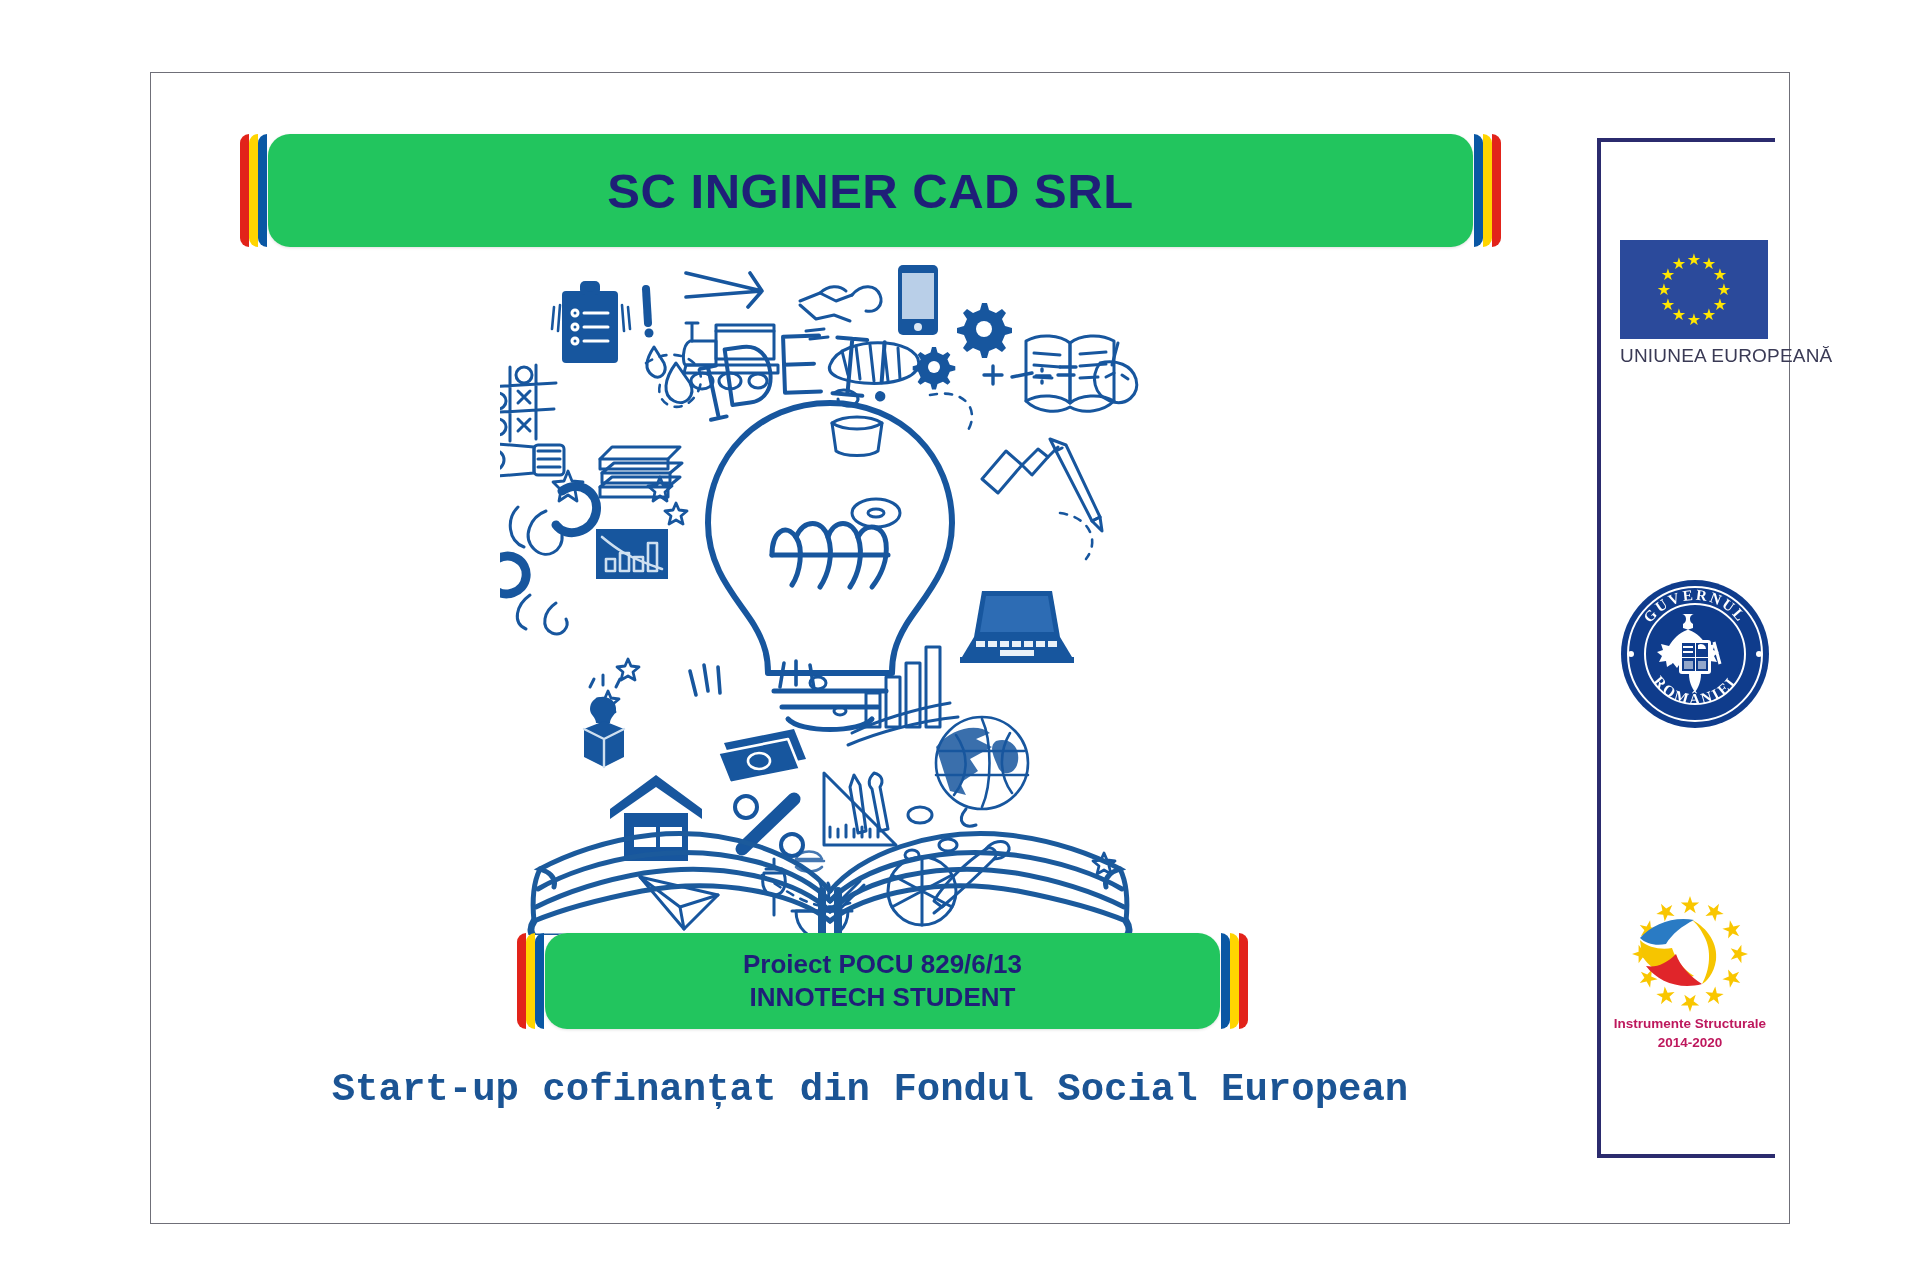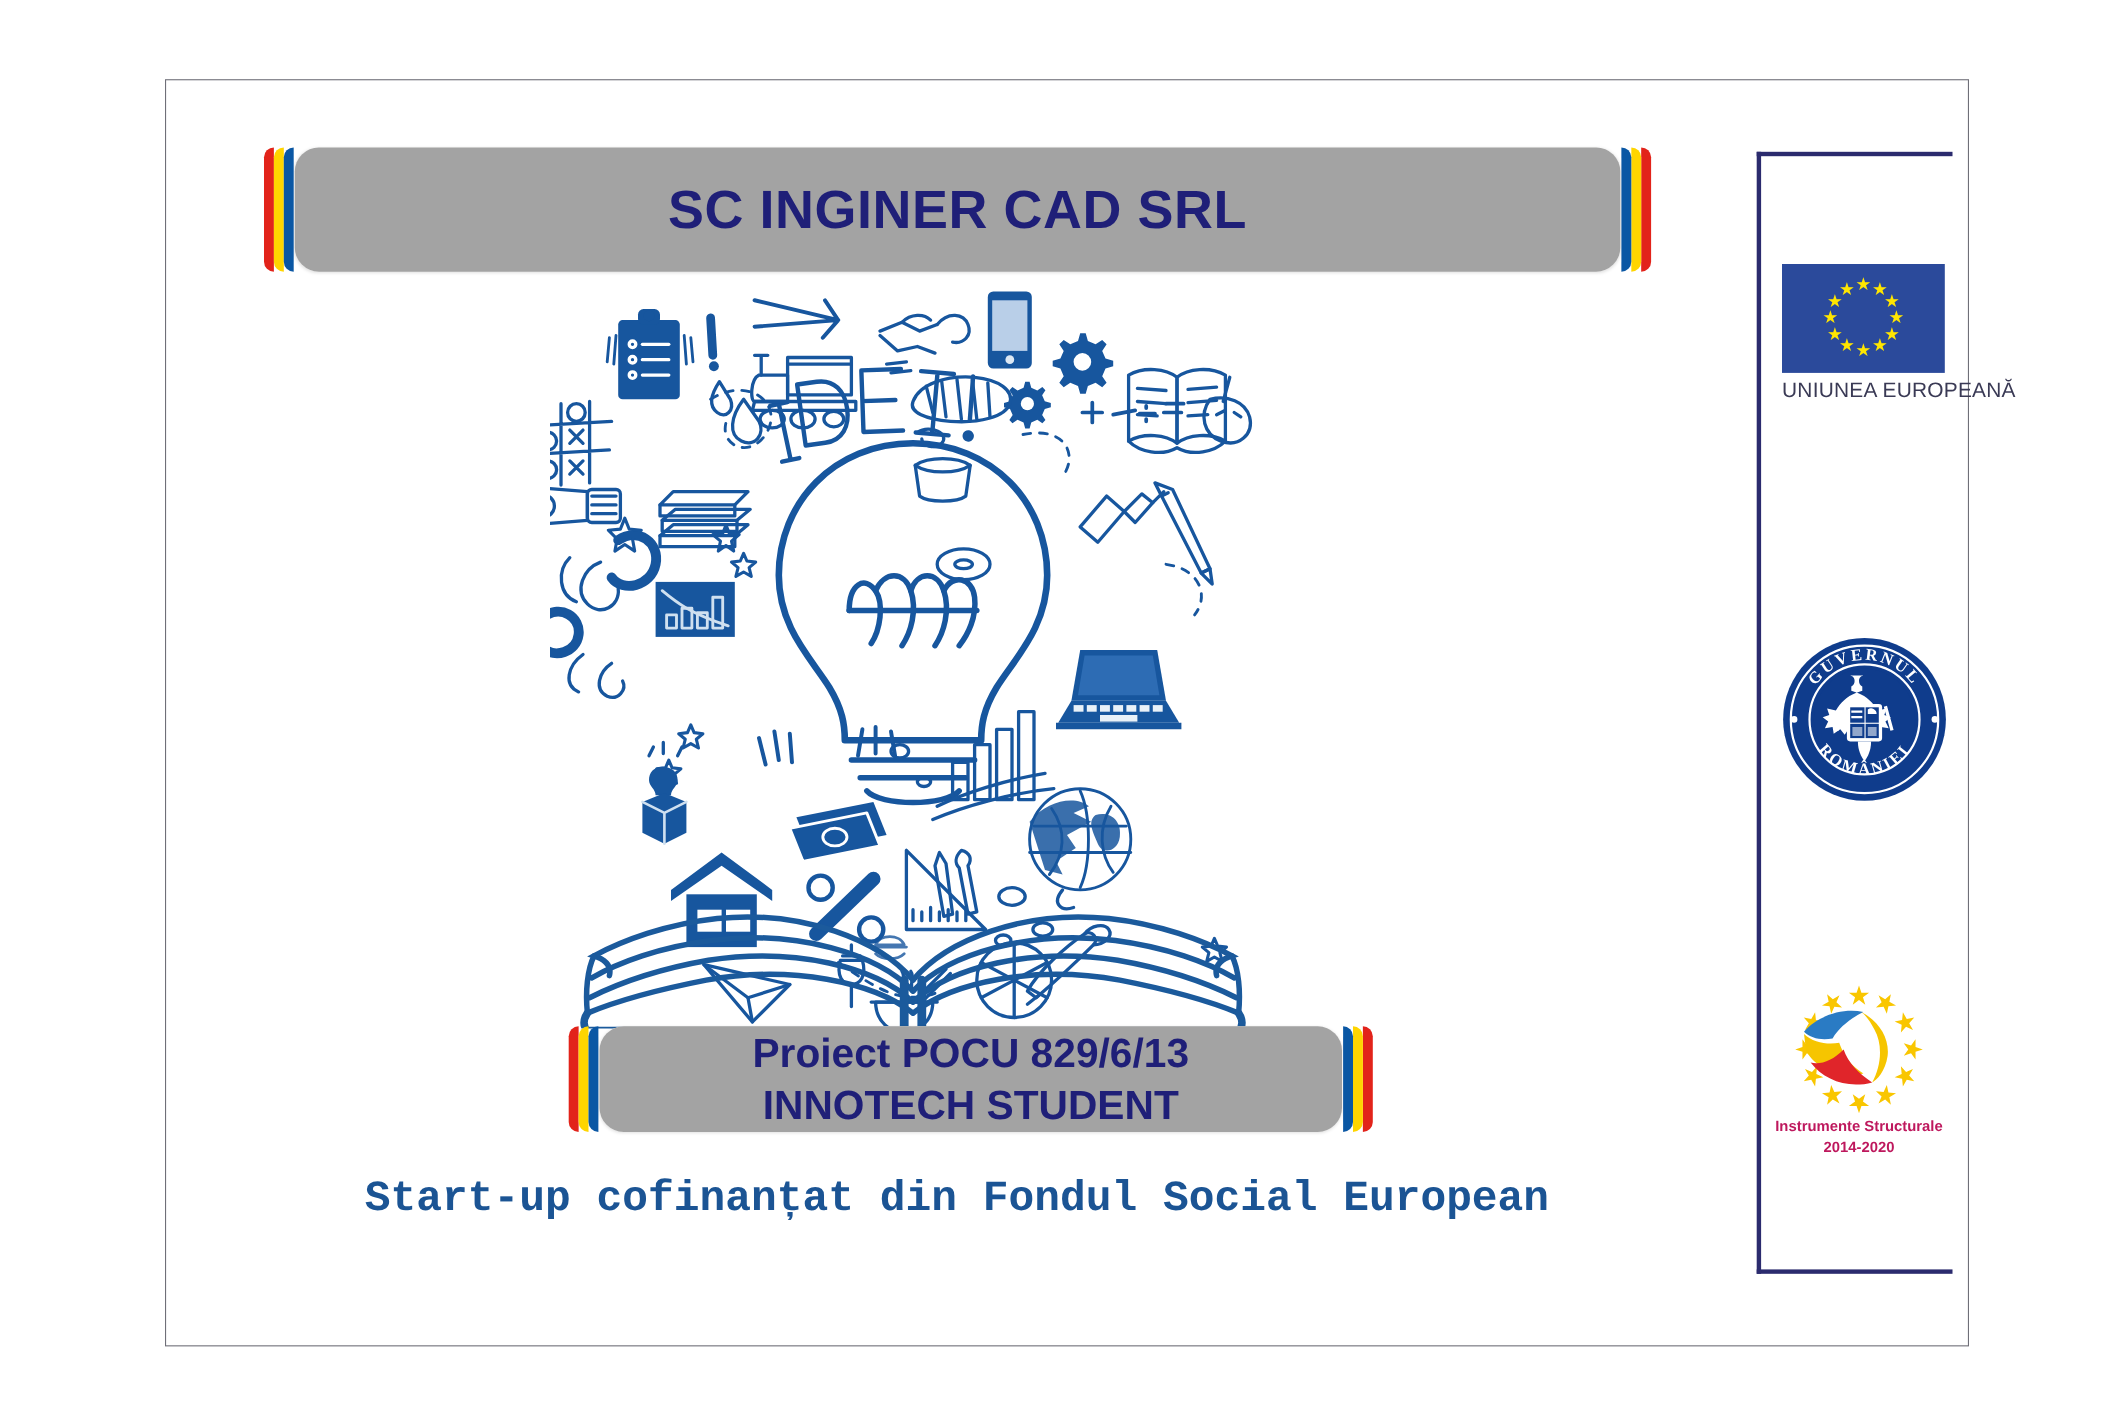--- a/index.html
+++ b/index.html
@@ -35,28 +35,28 @@
   .stripe{position:absolute;top:0;height:100%;pointer-events:none;}
   .stripe i{position:absolute;top:0;height:100%;width:9px;display:block;}
   .stripe.left{left:-28px;width:32px;}
   .stripe.right{right:-28px;width:32px;}
   .stripe.left  i.r{left:0px; background:#e2231a;border-radius:14px 0 0 14px;}
   .stripe.left  i.y{left:9px; background:#ffd500;border-radius:14px 0 0 14px;}
   .stripe.left  i.b{left:18px;background:#0a57a4;border-radius:14px 0 0 14px;}
   .stripe.right i.r{right:0px; background:#e2231a;border-radius:0 14px 14px 0;}
   .stripe.right i.y{right:9px; background:#ffd500;border-radius:0 14px 14px 0;}
   .stripe.right i.b{right:18px;background:#0a57a4;border-radius:0 14px 14px 0;}
-  .banner .inner{position:absolute;inset:0;background:#a3a3a3;border-radius:22px;
+  .banner .inner{position:absolute;inset:0;background:#22c55e;border-radius:22px;
     display:flex;flex-direction:column;align-items:center;justify-content:center;z-index:2;text-align:right;}
 
   #title-text{
     font-size:49px;font-weight:bold;color:#1f1f78;letter-spacing:.5px;
     font-family:"Liberation Sans",sans-serif;
   }
-  .proj-line{font-size:37px;font-weight:bold;color:#1f1f78;line-height:1.28;
+  .proj-line{font-size:26px;font-weight:bold;color:#1f1f78;line-height:1.28;
     font-family:"Liberation Sans",sans-serif;}
 
   
   #headline{
     position:absolute;left:150px;top:1062px;width:1440px;text-align:center;
     font-size:39px;font-weight:bold;color:#1b5494;line-height:1.45;
     font-family:Liberation Mono, monospace;
   }
 
   

